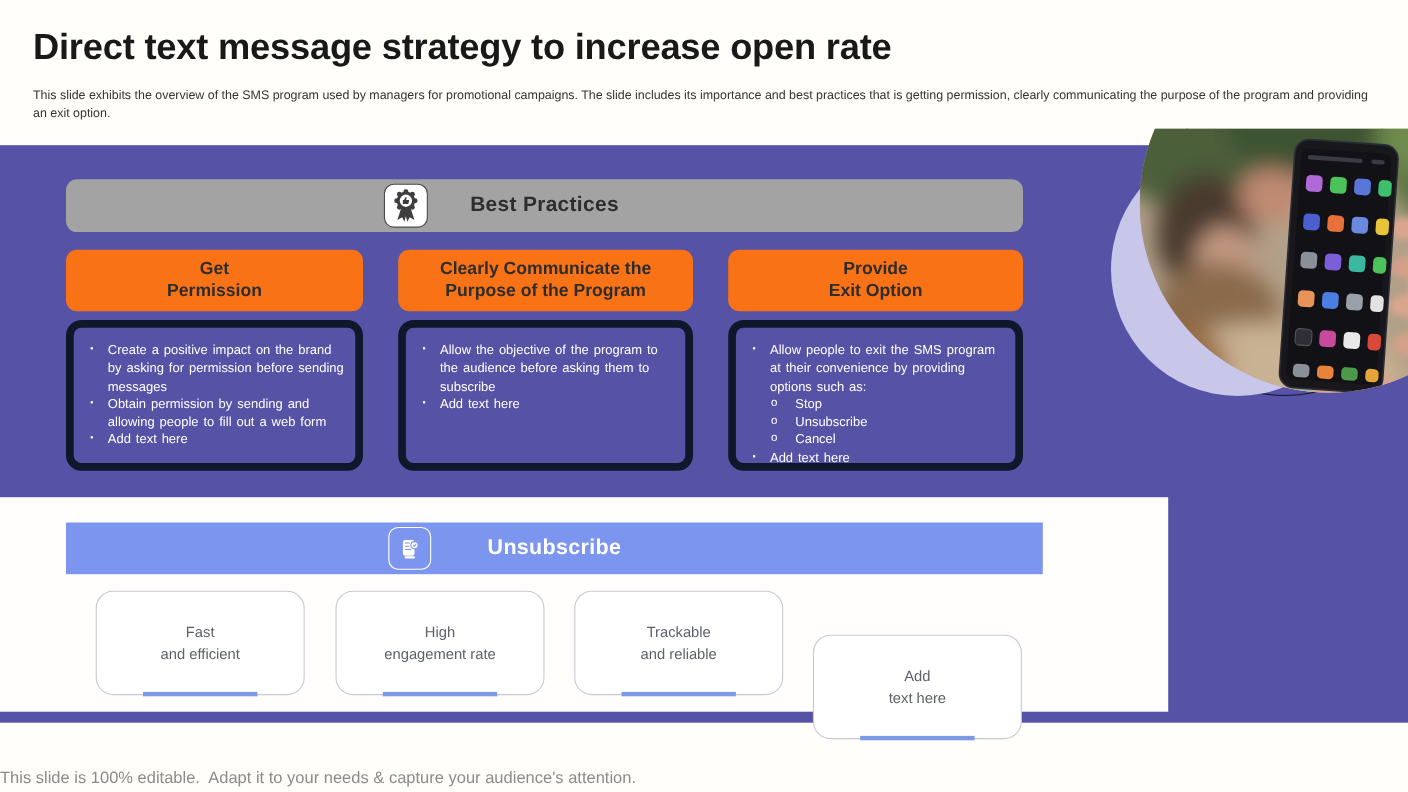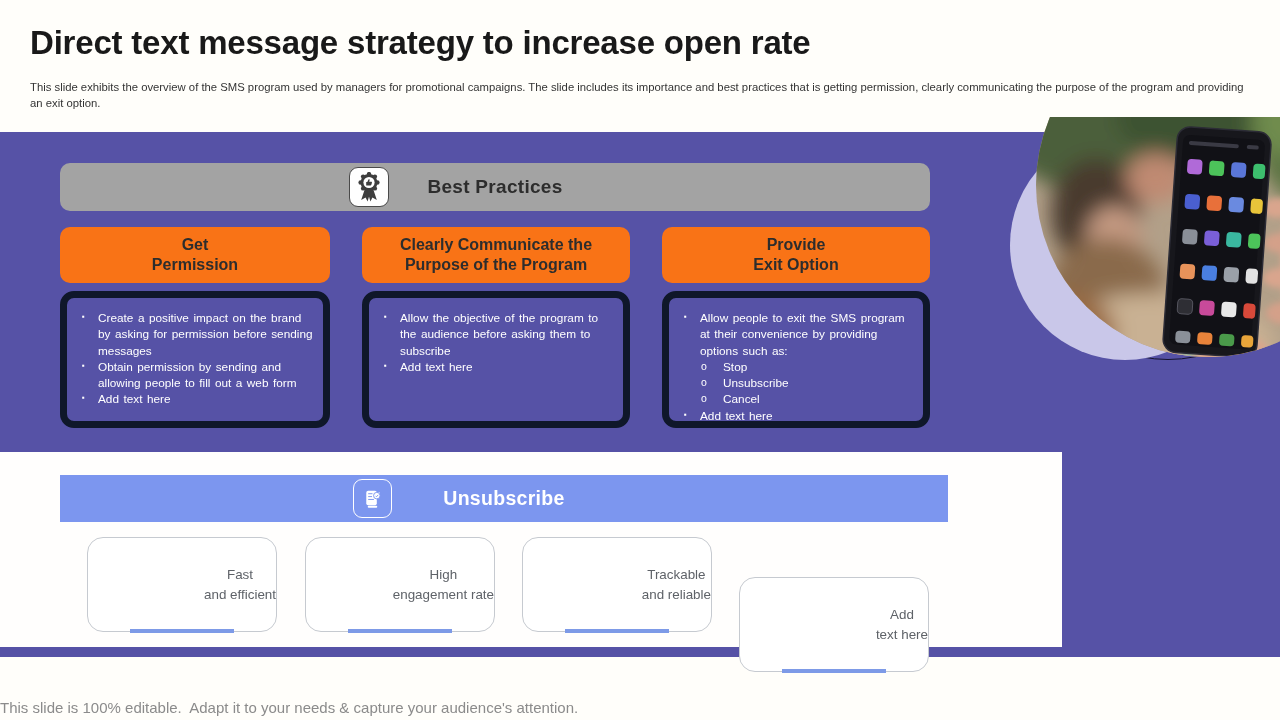--- a/index.html
+++ b/index.html
@@ -37,21 +37,21 @@
   li.subbullet{position:relative;padding-left:40px;}
   li.subbullet::before{content:"o";position:absolute;left:18px;top:0;font-size:10.5px;}
   
   .white-block{position:absolute;left:0;top:452px;width:1062px;height:195px;background:#fffefd;}
   .imp-banner{position:absolute;left:60px;top:475px;width:888px;height:47px;background:var(--banner-blue,#7c96ef);
               display:flex;align-items:center;justify-content:center;}
   .imp-banner .label{color:#fff;font-weight:bold;font-size:19.5px;letter-spacing:.3px;}
   .imp-icon-box{position:absolute;left:293px;top:4px;width:39px;height:39px;border:1.5px solid #fff;border-radius:9px;
                 display:flex;align-items:center;justify-content:center;box-sizing:border-box;}
   .imp-card{position:absolute;top:537px;width:190px;height:95px;background:#fff;border:1px solid #c6cad0;border-radius:16px;
-            display:flex;align-items:center;justify-content:flex-end;text-align:center;
+            display:flex;align-items:center;justify-content:center;text-align:center;
             font-size:13.4px;color:#5e6268;line-height:1.45;white-space:pre-line;box-sizing:border-box;}
   .imp-card .bar{position:absolute;bottom:-2px;left:50%;transform:translateX(-50%);width:104px;height:4px;
                  background:var(--bar-blue,#7d9ae7);}
   
   .footer{position:absolute;left:0;top:699px;width:1170px;text-align:left;font-size:15px;color:#8b8b8b;white-space:pre;}
 </style>
 </head>
 <body>
 
 <div class="slide">

